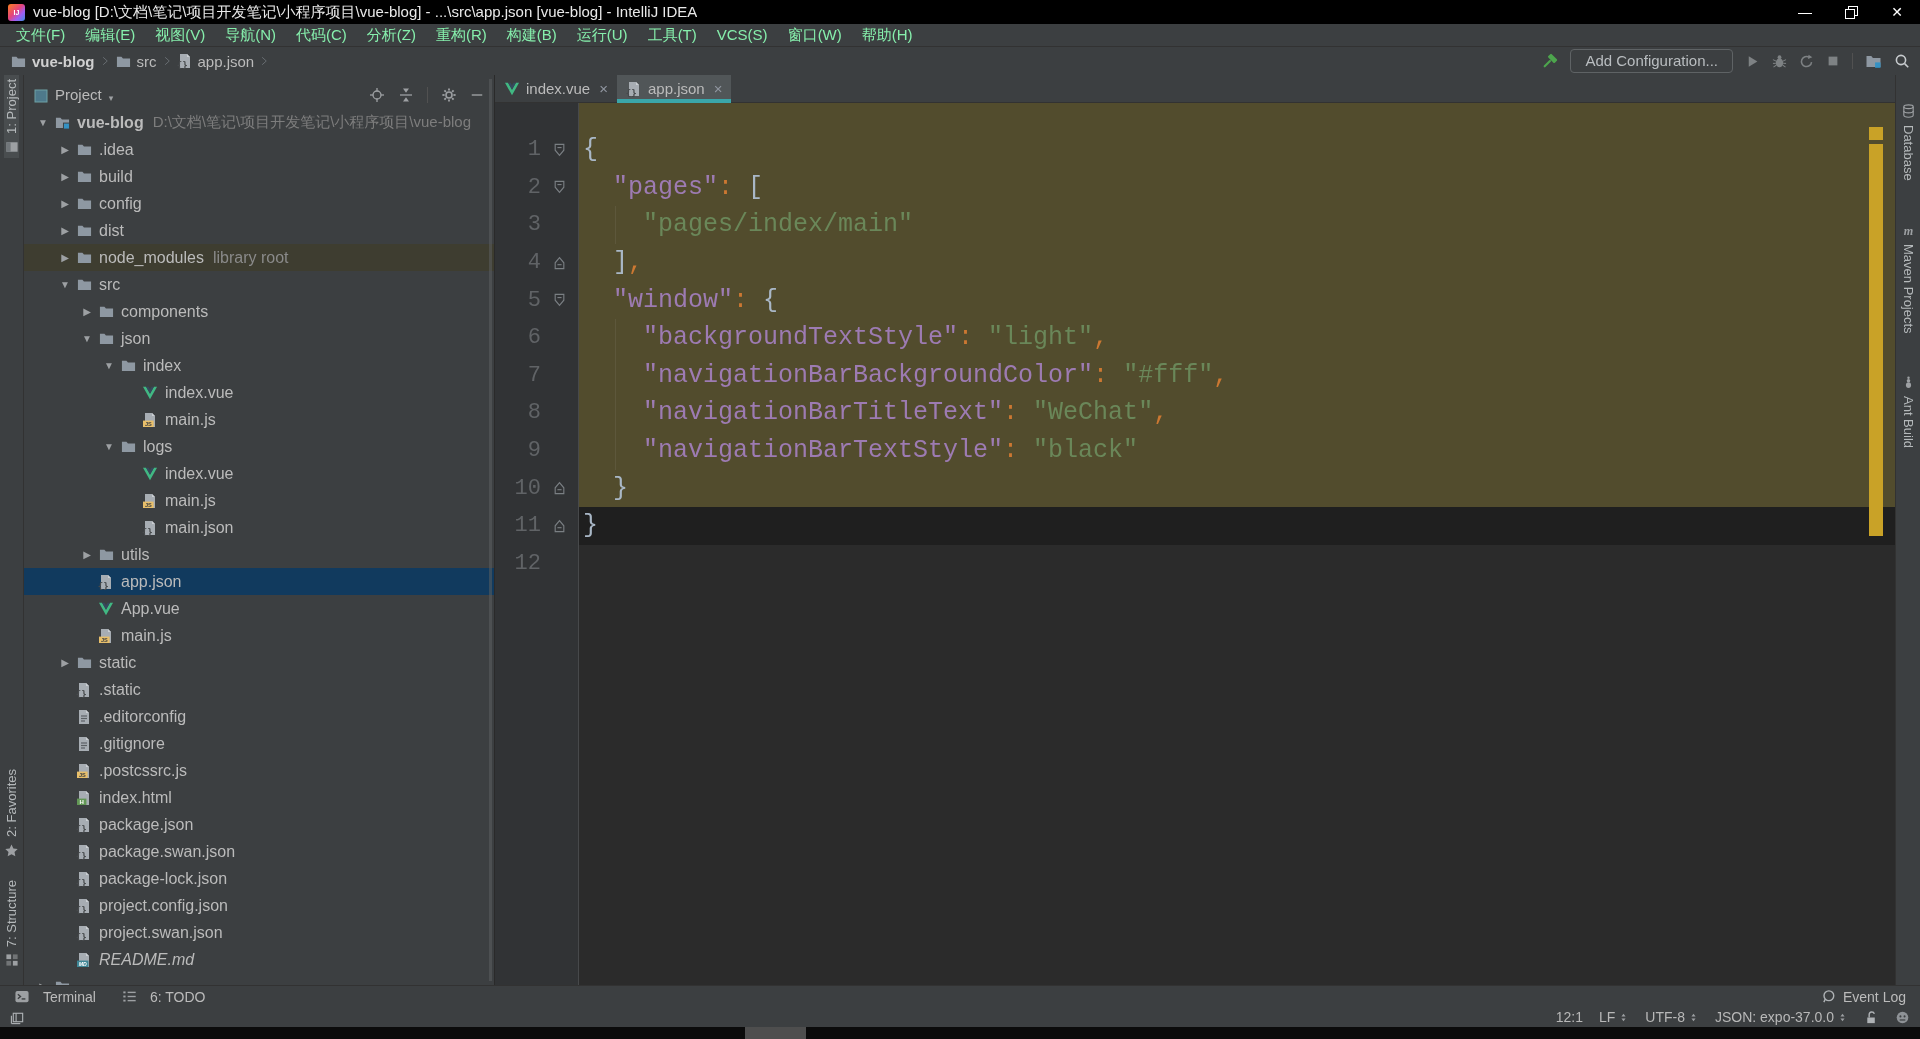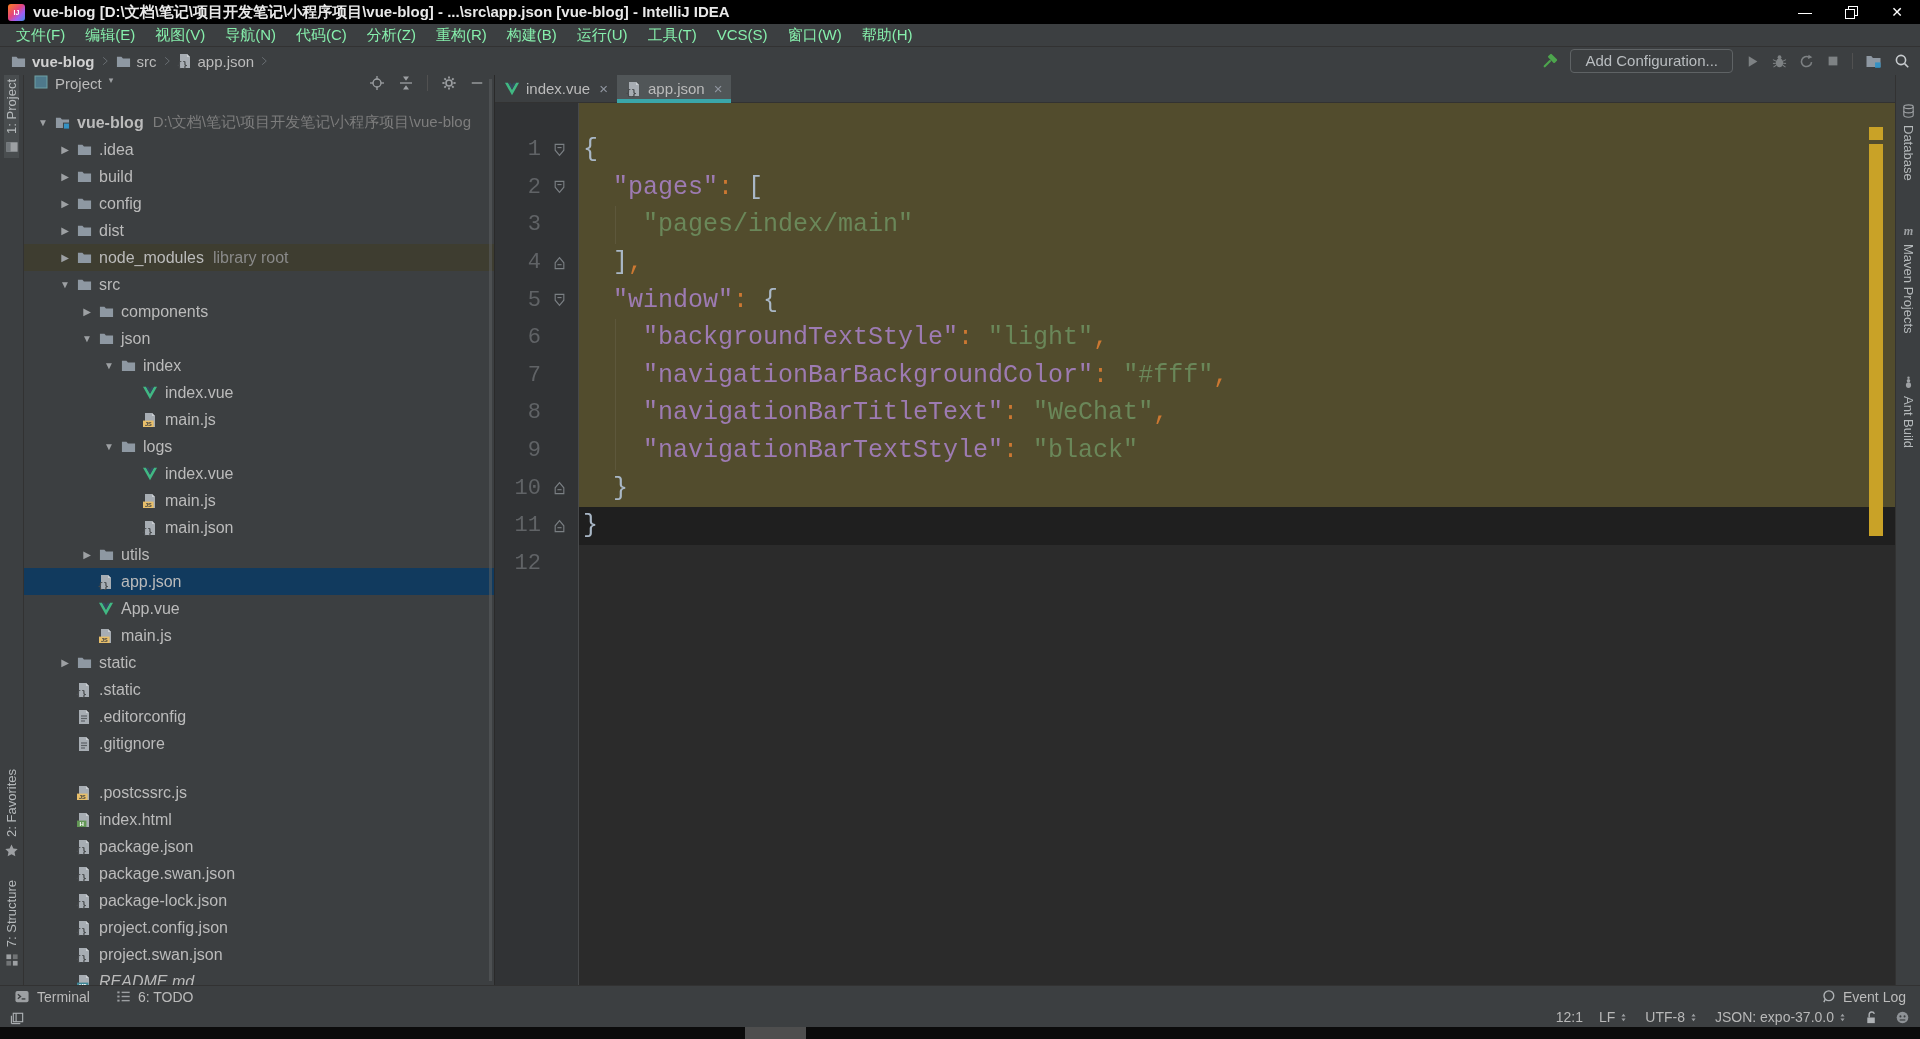--- a/index.html
+++ b/index.html
@@ -8,21 +8,21 @@
   .icn { display:inline-flex; align-items:center; justify-content:center; flex:none; }
   .icn svg { display:block; }
 
   
   .titlebar { height:24px; background:#000; display:flex; align-items:center;
               padding:0 0 0 8px; color:#e9e9e9; font-size:15px; gap:8px; }
   .logo { width:17px; height:17px; border-radius:3px;
           background:linear-gradient(135deg,#fc801d 0%,#e4447d 45%,#9e5df4 70%,#3a8fe0 100%);
           display:flex; align-items:center; justify-content:center;
           color:#fff; font-size:7px; font-weight:bold; }
-  .title-text { white-space:nowrap; overflow:hidden;font-weight:bold; }
+  .title-text { white-space:nowrap; overflow:hidden; }
   .win-controls { margin-left:auto; display:flex; height:24px; }
   .win-btn { width:46px; display:flex; align-items:center; justify-content:center; color:#fff; font-size:14px; }
 
   
   .menubar { height:23px; background:#3c3f41; border-bottom:1px solid #323232;
              display:flex; align-items:center; padding:0 6px; }
   .mitem { padding:0 10px; color:#86efac; font-size:15px; line-height:22px; }
 
   
   .navbar { height:28px; background:#3c3f41; display:flex; align-items:center; padding:0 10px; }
@@ -40,21 +40,21 @@
   .stripe { background:#3c3f41; display:flex; flex-direction:column; align-items:center; }
   .stripe-left { width:24px; border-right:1px solid #323232; }
   .stripe-right { width:25px; border-left:1px solid #323232; }
   .sbtn { display:flex; flex-direction:column; align-items:center; gap:6px; padding:4px 0; }
   .sbtn.active { background:#494d4f; }
   .vtext-up { writing-mode:vertical-rl; transform:rotate(180deg); color:#b5b9bb; font-size:13px; white-space:nowrap; }
   .vtext-down { writing-mode:vertical-rl; color:#b5b9bb; font-size:13px; white-space:nowrap; }
 
   
   .project { width:470px; background:#3c3f41; display:flex; flex-direction:column; position:relative; }
-  .phead { height:28px; display:flex; align-items:flex-start; gap:7px; padding:0 10px; color:#bbbbbb; font-size:15px; }
+  .phead { height:28px; display:flex; align-items:flex-end; gap:7px; padding:0 10px; color:#bbbbbb; font-size:15px; }
   .phead .caret { font-size:9px; color:#9da0a3; }
   .phead-icons { margin-left:auto; display:flex; align-items:center; gap:13px; }
   .tree { flex:1; overflow:hidden; padding-top:6px; position:relative; font-size:16px; color:#bbbbbb; }
   .trow { height:27px; display:flex; align-items:center; white-space:nowrap; }
   .trow .arrow { width:18px; flex:none; text-align:center; font-size:10px; color:#9da0a3; }
   .trow .ticon { width:20px; flex:none; margin-right:5px; }
   .trow .note { color:#8a8a8a; margin-left:9px; }
   .trow .fpath { color:#7d7d7d; margin-left:9px; font-size:15px; }
   .trow.selected { background:#113a5e; }
   .trow.highlight { background:#3e3d30; }
@@ -81,21 +81,21 @@
   .ccell.sel { background:#524c2d; }
   .ccell.caret { background:#1f1f1f; }
   .tk-k { color:#9d7bb2; } .tk-s { color:#6a8759; } .tk-o { color:#cc7832; } .tk-p { color:#a9b7c6; }
   .guide { position:absolute; width:1px; background:#5d573b; left:120px; z-index:2; }
   .stripe-mark { position:absolute; right:12px; top:24px; width:14px; height:13px; background:#c9a227; z-index:3; }
   .stripe-thumb { position:absolute; right:12px; top:41px; width:14px; height:392px; background:#c9a227; z-index:3; }
 
   
   .bottombar { height:22px; background:#3c3f41; border-top:1px solid #323232;
                display:flex; align-items:center; padding:0 14px; gap:26px; color:#bbbbbb; font-size:14px; }
-  .bbtn { display:flex; align-items:center; gap:7px;justify-content:flex-end; }
+  .bbtn { display:flex; align-items:center; gap:13px;justify-content:flex-end; }
   .bb-right { margin-left:auto; display:flex; align-items:center; gap:7px; }
 
   .statusbar { height:20px; background:#3c3f41; display:flex; align-items:center;
                padding:0 10px; color:#b8b8b8; font-size:14px; }
   .st-right { margin-left:auto; display:flex; align-items:center; gap:16px; }
   .st-item { display:flex; align-items:center; gap:3px; }
 
   .taskstrip { height:12px; background:#0b0b0b; position:relative; }
   .taskstrip .peek { position:absolute; left:745px; top:0; width:61px; height:12px; background:#4e4e4e; }
 </style>
@@ -563,21 +563,21 @@
               <path fill="#caced2" d="M10 1l3 3h-3z"></path>
               <g stroke="#5b6064" stroke-width="1.2">
                 <line x1="5" y1="7" x2="11" y2="7"></line>
                 <line x1="5" y1="9.5" x2="11" y2="9.5"></line>
                 <line x1="5" y1="12" x2="9" y2="12"></line>
               </g>
             </svg>
           </span>
           <span>.gitignore</span>
         </div>
-        <div class="trow" style="padding-left: 32px; margin-top: 22px;">
+        <div class="trow" style="padding-left: 32px;">
           <span class="arrow"></span>
           <span class="icn ticon">
             <svg width="16" height="16" viewBox="0 0 16 16">
               <path fill="#a7adb3" d="M3 1h7l3 3v11H3z"></path>
               <path fill="#caced2" d="M10 1l3 3h-3z"></path>
               <rect x="1" y="8.6" width="10.6" height="6.4" fill="#e8bf6a"></rect>
               <text x="6.3" y="13.9" font-size="5.6" font-weight="bold" fill="#3c3f41" text-anchor="middle" font-family="sans-serif">JS</text>
             </svg>
           </span>
           <span>.postcssrc.js</span>

